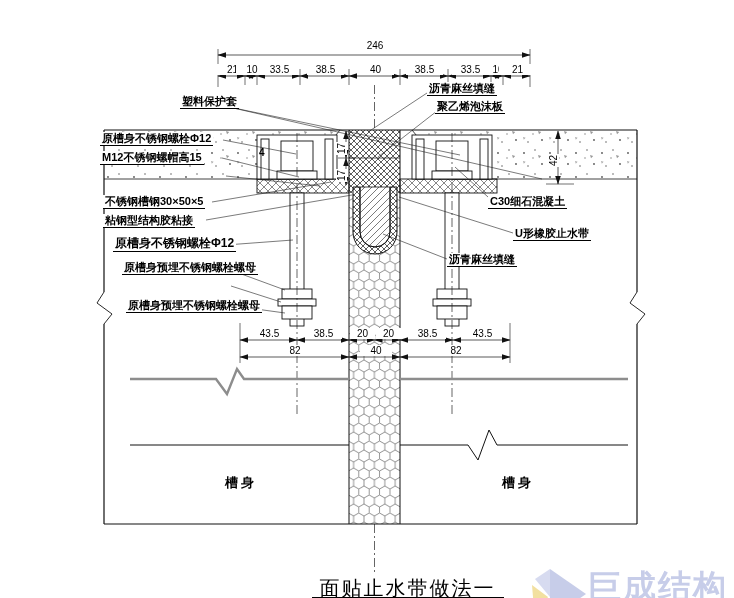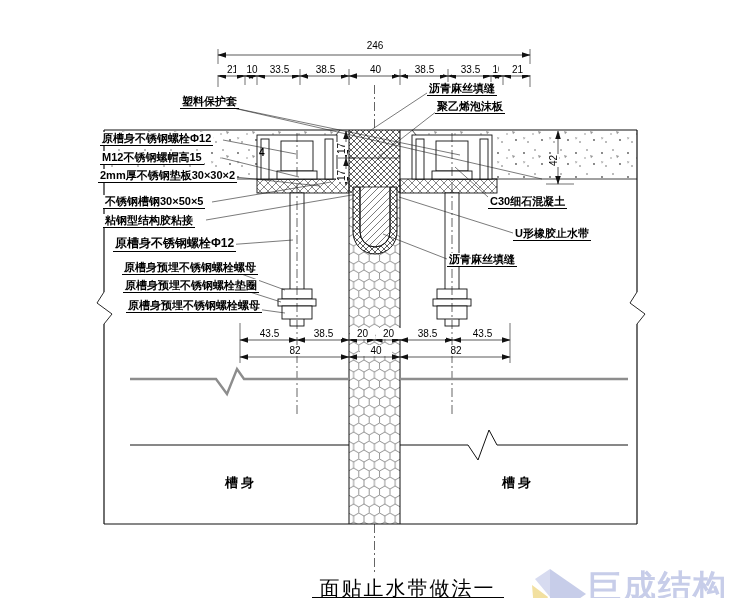--- a/index.html
+++ b/index.html
@@ -214,26 +214,24 @@
   <div class="dim" style="left:464px;top:301px;width:35px;">43.5</div>
   <div class="dim" style="left:279px;top:318px;width:30px;">82</div>
   <div class="dim" style="left:360px;top:318px;width:30px;">40</div>
   <div class="dim" style="left:440px;top:318px;width:30px;">82</div>
 
   <div class="mark" style="left:259px;top:120px;">4</div>
 
   <div class="lbl" style="left:180px;top:68px;">塑料保护套</div>
   <div class="lbl" style="left:100px;top:105px;">原槽身不锈钢螺栓Φ12</div>
   <div class="lbl" style="left:100px;top:124px;">M12不锈钢螺帽高15</div>
-  <div class="lbl" style="left:98px;top:142px;">2mm厚不锈钢垫板30×30×2</div>
   <div class="lbl" style="left:103px;top:168px;">不锈钢槽钢30×50×5</div>
   <div class="lbl" style="left:103px;top:187px;">粘钢型结构胶粘接</div>
   <div class="lbl" style="left:113px;top:210px;font-size:12px;">原槽身不锈钢螺栓Φ12</div>
   <div class="lbl" style="left:122px;top:234px;">原槽身预埋不锈钢螺栓螺母</div>
-  <div class="lbl" style="left:123px;top:252px;">原槽身预埋不锈钢螺栓垫圈</div>
   <div class="lbl" style="left:126px;top:272px;">原槽身预埋不锈钢螺栓螺母</div>
   <div class="lbl" style="left:427px;top:55px;">沥青麻丝填缝</div>
   <div class="lbl" style="left:435px;top:73px;">聚乙烯泡沫板</div>
   <div class="lbl" style="left:488px;top:168px;">C30细石混凝土</div>
   <div class="lbl" style="left:513px;top:200px;">U形橡胶止水带</div>
   <div class="lbl" style="left:447px;top:226px;">沥青麻丝填缝</div>
 
   <div class="body-label" style="left:225px;top:447px;">槽身</div>
   <div class="body-label" style="left:502px;top:447px;">槽身</div>
 

